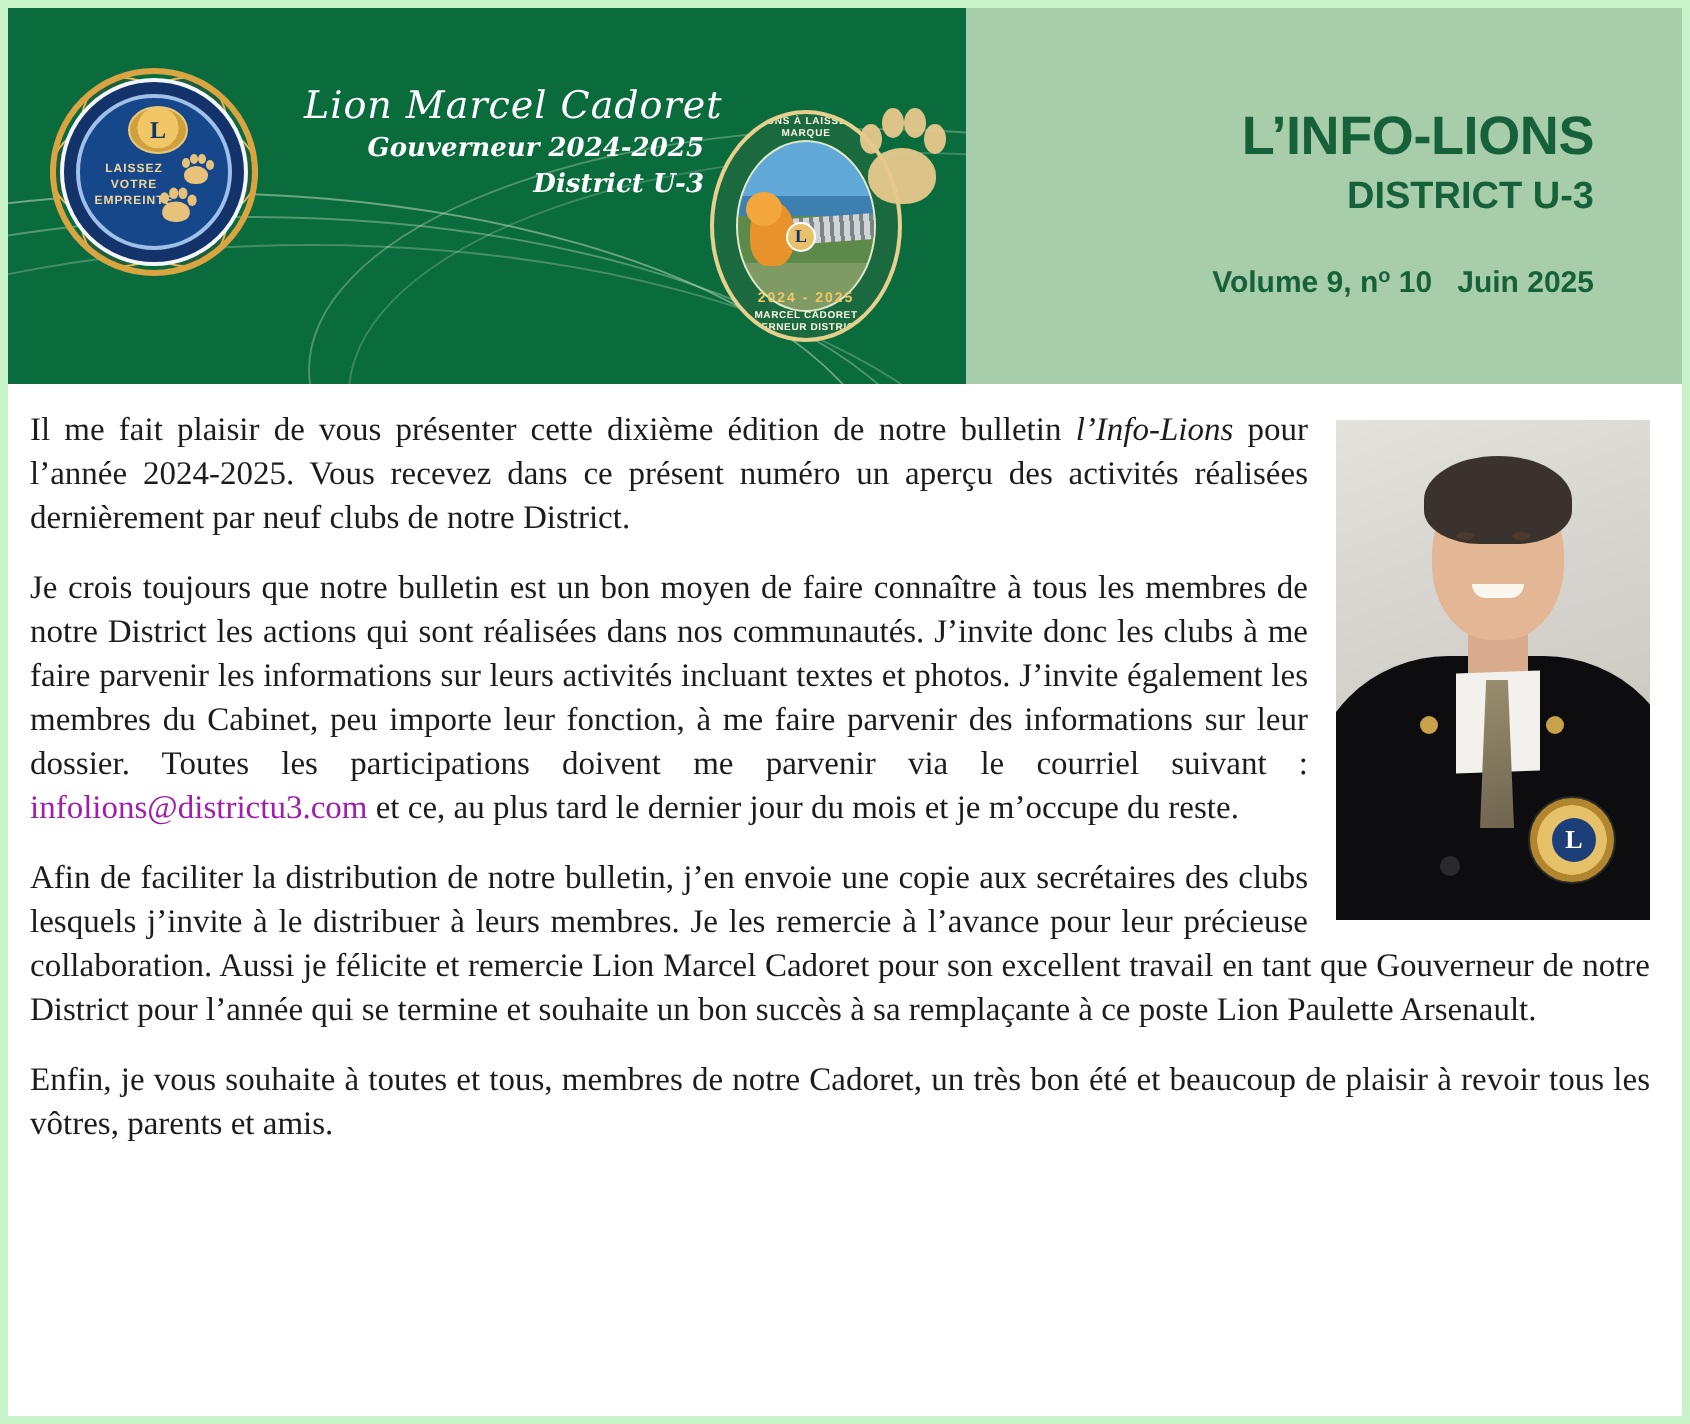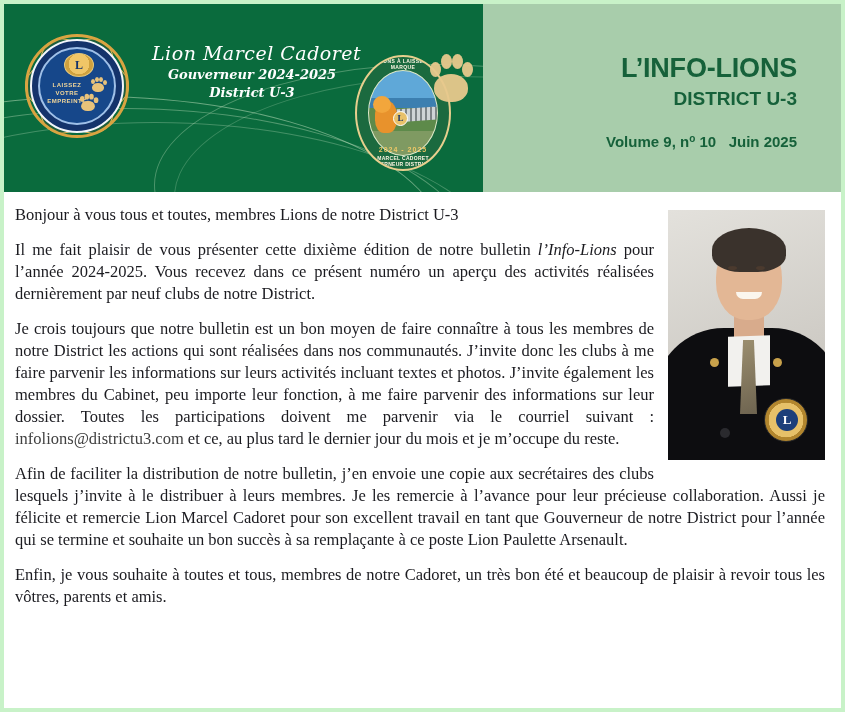--- a/index.html
+++ b/index.html
@@ -210,20 +210,21 @@
     letter-spacing: .5px;
     white-space: nowrap;
   }
   .name-block .gov-role,
   .name-block .gov-district {
     font-family: "DejaVu Serif", serif;
     font-style: italic;
     font-weight: bold;
     font-size: 13px;
     line-height: 18px;
+    text-align: right;
   }
 
   
   .district-badge {
     position: absolute;
     left: 351px;
     top: 51px;
     width: 96px;
     height: 116px;
   }
@@ -334,21 +335,21 @@
     margin: 0 0 13px 0;
     font-family: "Liberation Serif", serif;
     font-size: 16.5px;
     line-height: 22px;
     color: #1b1b20;
     text-align: justify;
   }
   .body-text p.no-justify { text-align: left; }
   .body-text em { font-style: italic; }
   .mail-link {
-    color: #404040;
+    color: #a21caf;
     text-decoration: none;
   }
 
   
   .portrait {
     float: right;
     width: 157px;
     height: 250px;
     margin: 6px 0 8px 14px;
     position: relative;
@@ -560,21 +561,20 @@
       <div class="lapel-pin a"></div>
       <div class="lapel-pin b"></div>
       <div class="button"></div>
       <div class="crest">
         <div class="l">L</div>
       </div>
     </div>
 
     <div class="body-text">
 
-      <p class="no-justify">Bonjour à vous tous et toutes, membres Lions de notre District U-3</p>
 
       <p><span>Il me fait plaisir de vous présenter cette dixième édition  de notre bulletin </span><em>l’Info-Lions</em><span> pour l’année 2024-2025. Vous recevez dans ce présent numéro un aperçu des activités réalisées dernièrement par neuf clubs de notre District.</span></p>
 
       <p><span>Je crois toujours que notre bulletin est un bon moyen de faire connaître à tous les membres de notre District les actions qui sont réalisées dans nos communautés.  J’invite donc les clubs à me faire parvenir les informations sur leurs activités  incluant textes et photos.  J’invite également les membres du Cabinet, peu importe leur fonction, à me faire parvenir des informations sur leur dossier. Toutes les participations doivent me parvenir via le courriel suivant  : </span><a class="mail-link" href="#">infolions@districtu3.com</a><span> et ce, au plus tard le dernier jour du mois et je m’occupe du reste.</span></p>
 
       <p>Afin de faciliter la distribution de notre bulletin, j’en envoie une copie aux secrétaires des clubs lesquels j’invite à le distribuer à leurs membres. Je les remercie à l’avance pour leur précieuse collaboration. Aussi je félicite et remercie Lion Marcel Cadoret pour son excellent travail en tant que Gouverneur de notre District pour l’année qui se termine et souhaite un bon succès à sa remplaçante à ce poste Lion Paulette Arsenault.</p>
 
       <p>Enfin, je vous souhaite à toutes et tous, membres de notre Cadoret, un très bon été et beaucoup de plaisir à revoir tous les vôtres, parents et amis.</p>
 
 

